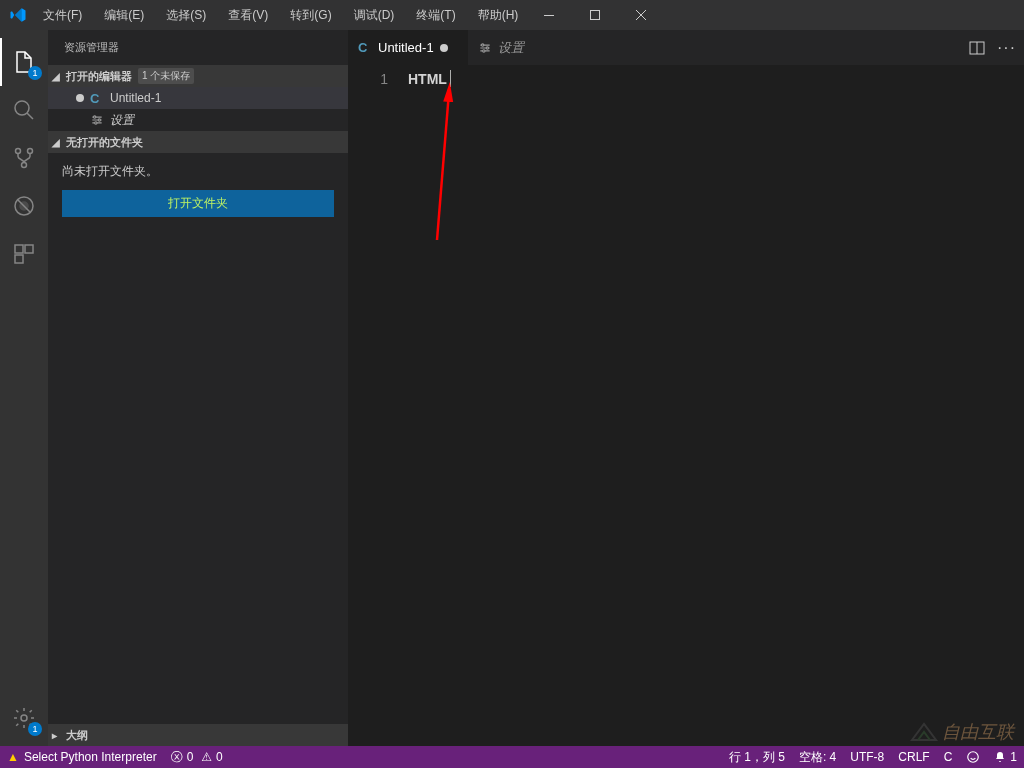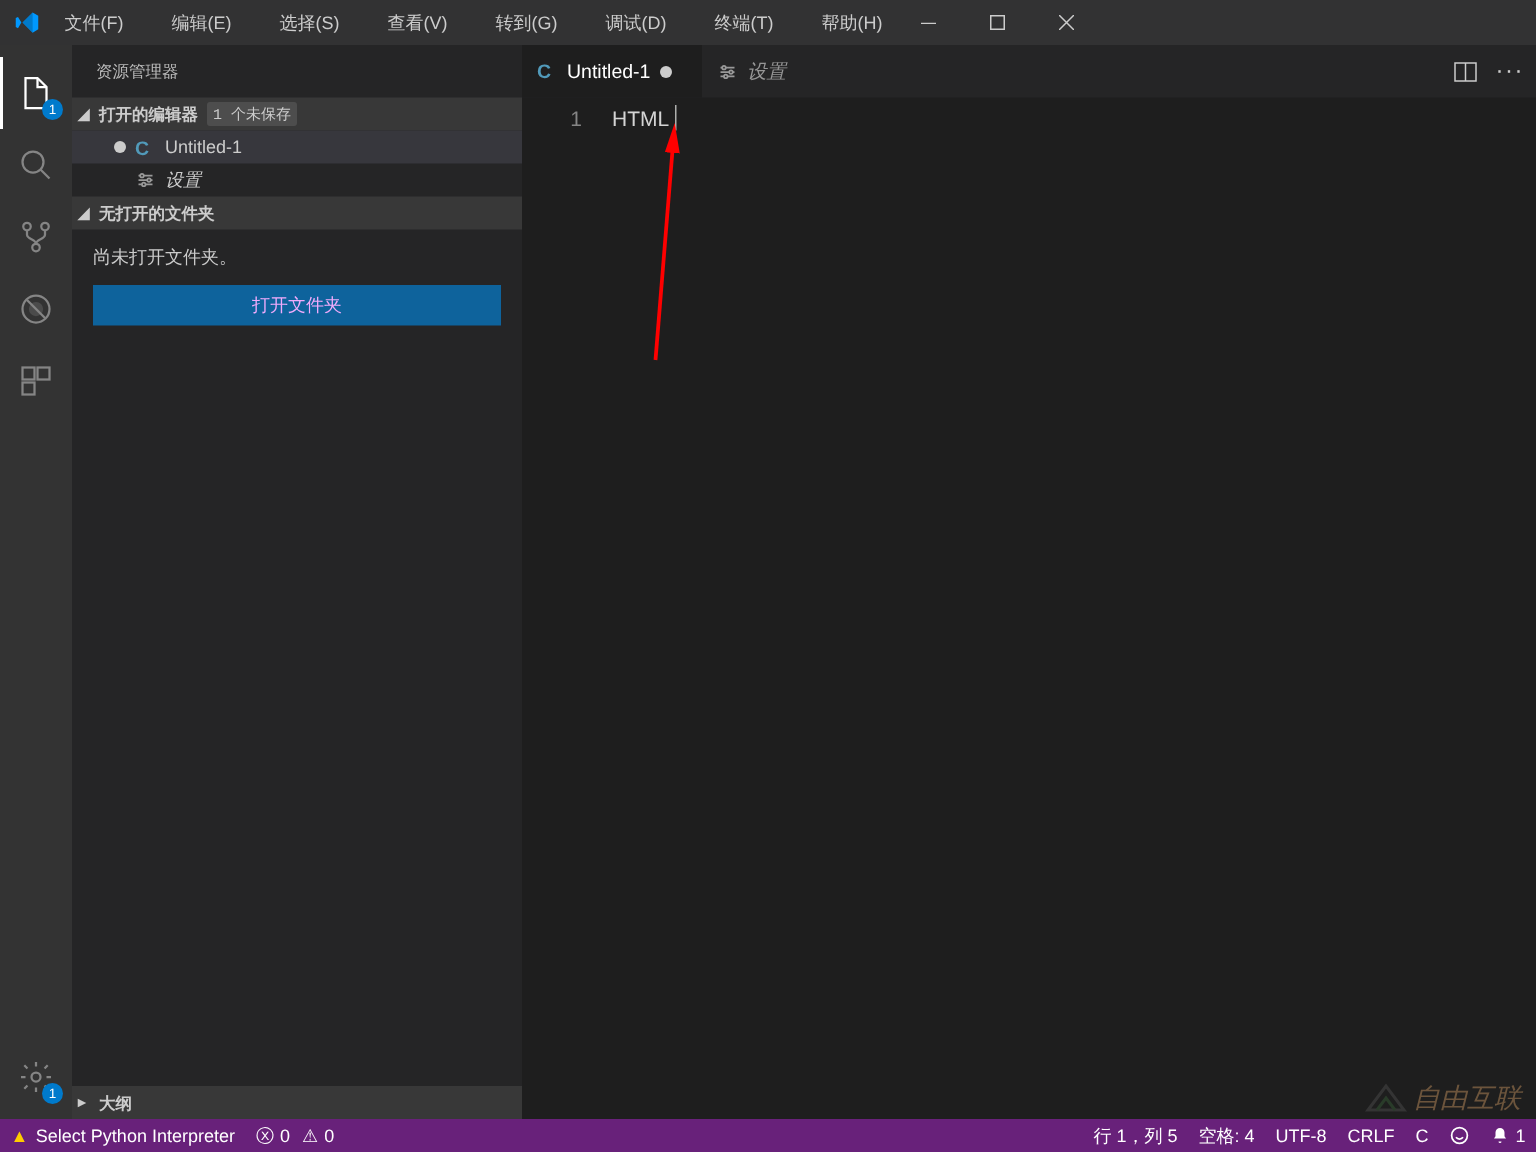--- a/index.html
+++ b/index.html
@@ -1,62 +1,62 @@
 <!DOCTYPE html>
 <html><head>
 <meta charset="utf-8">
 <style>
 * { margin: 0; padding: 0; box-sizing: border-box; font-family: "Segoe UI", "Microsoft YaHei", sans-serif; }
 body { width: 1024px; height: 768px; background: #1e1e1e; color: #cccccc; overflow: hidden; position: relative; }
 
 
 .titlebar { height: 30px; background: #323233; display: flex; align-items: center; font-size: 12px; color: #cccccc; }
 .titlebar .logo { width: 35px; display: flex; align-items: center; justify-content: center; }
-.titlebar .menu { display: flex; gap: 16px; }
+.titlebar .menu { display: flex; gap: 6px; }
 .titlebar .menu-item { padding: 4px 8px; cursor: pointer; }
 .titlebar .title { flex: 1; text-align: center; display: flex; align-items: center; justify-content: center; gap: 6px; }
 .titlebar .dot { width: 8px; height: 8px; background: #cccccc; border-radius: 50%; display: inline-block; }
 .titlebar .win-controls { display: flex; }
 .titlebar .win-btn { width: 46px; height: 30px; display: flex; align-items: center; justify-content: center; cursor: pointer; }
 
 
 .main { display: flex; height: 716px; }
 .activitybar { width: 48px; background: #333333; display: flex; flex-direction: column; align-items: center; padding-top: 8px; position: relative; }
 .activity-item { width: 48px; height: 48px; display: flex; align-items: center; justify-content: center; cursor: pointer; position: relative; color: #858585; }
 .activity-item.active { color: #ffffff; }
 .activity-item.active::before { content: ""; position: absolute; left: 0; top: 0; bottom: 0; width: 2px; background: #ffffff; }
 .activity-bottom { margin-top: auto; margin-bottom: 4px; }
 .badge { position: absolute; bottom: 6px; right: 6px; background: #007acc; color: #fff; font-size: 9px; border-radius: 8px; min-width: 14px; height: 14px; display: flex; align-items: center; justify-content: center; padding: 0 3px; }
 
 
 .sidebar { width: 300px; background: #252526; display: flex; flex-direction: column; font-size: 12px; }
 .sidebar-header { height: 35px; display: flex; align-items: center; padding: 0 16px; font-size: 11px; color: #bbbbbb; text-transform: uppercase; font-family: Liberation Mono, monospace; }
 .section-header { height: 22px; background: #383838; display: flex; align-items: center; padding: 0 4px; font-size: 11px; color: #cccccc; font-weight: bold; cursor: pointer; gap: 2px; }
-.section-header .tag { background: #4d4d4d; color: #cccccc; font-size: 10px; padding: 1px 4px; border-radius: 2px; margin-left: 4px; font-weight: normal; font-family: Liberation Mono, monospace; }
+.section-header .tag { background: #4d4d4d; color: #cccccc; font-size: 10px; padding: 1px 4px; border-radius: 2px; margin-left: 4px; font-weight: normal; }
 .file-item { height: 22px; display: flex; align-items: center; padding-left: 28px; gap: 6px; cursor: pointer; }
 .file-item.active { background: #37373d; }
 .file-item .mod-dot { width: 8px; height: 8px; border: 1px solid #cccccc; border-radius: 50%; flex-shrink: 0; }
 .file-item .mod-dot.filled { background: #cccccc; border: none; }
 .file-icon-c { color: #519aba; font-weight: bold; font-size: 13px; width: 14px; }
 .settings-icon-sm { color: #999; width: 14px; }
 .sidebar-body { padding: 10px 14px; font-size: 12px; color: #cccccc; }
-.open-folder-btn { margin-top: 10px; width: 100%; background: #0e639c; color: #f0abfc; border: none; padding: 5px 0; font-size: 12px; cursor: pointer; }
+.open-folder-btn { margin-top: 10px; width: 100%; background: #0e639c; color: #bef264; border: none; padding: 5px 0; font-size: 12px; cursor: pointer; }
 .chevron { width: 12px; font-size: 10px; }
 
 
 .editor-area { flex: 1; background: #1e1e1e; display: flex; flex-direction: column; position: relative; }
 .tabs { height: 35px; background: #252526; display: flex; align-items: stretch; }
 .tab { display: flex; align-items: center; padding: 0 10px; gap: 6px; font-size: 13px; cursor: pointer; min-width: 120px; font-style: italic; color: #969696; }
 .tab.active { background: #1e1e1e; color: #ffffff; font-style: normal; }
 .tab .tab-dot { width: 8px; height: 8px; background: #cccccc; border-radius: 50%; }
 .tabs-right { margin-left: auto; display: flex; align-items: center; padding: 0 8px; gap: 12px; color: #cccccc; }
 .editor-content { flex: 1; display: flex; font-family: Consolas, monospace; font-size: 14px; position: relative; }
 .gutter { width: 60px; text-align: right; padding-right: 20px; padding-top: 4px; color: #858585; line-height: 20px; }
 .code { flex: 1; padding-top: 4px; line-height: 20px; color: #d4d4d4; }
-.code-line { height: 20px; position: relative; }
+.code-line { height: 20px; position: relative; font-weight: bold; }
 .cursor-line::after { content: ""; position: absolute; left: 42px; top: 1px; width: 1px; height: 17px; background: #aeafad; }
 
 
 .red-arrow { position: absolute; pointer-events: none; }
 
 
 .statusbar { height: 22px; background: #68217a; display: flex; align-items: center; font-size: 12px; color: #ffffff; }
 .status-left { display: flex; align-items: center; height: 100%; }
 .status-right { margin-left: auto; display: flex; align-items: center; height: 100%; }
 .status-item { padding: 0 7px; height: 100%; display: flex; align-items: center; gap: 4px; cursor: pointer; }

